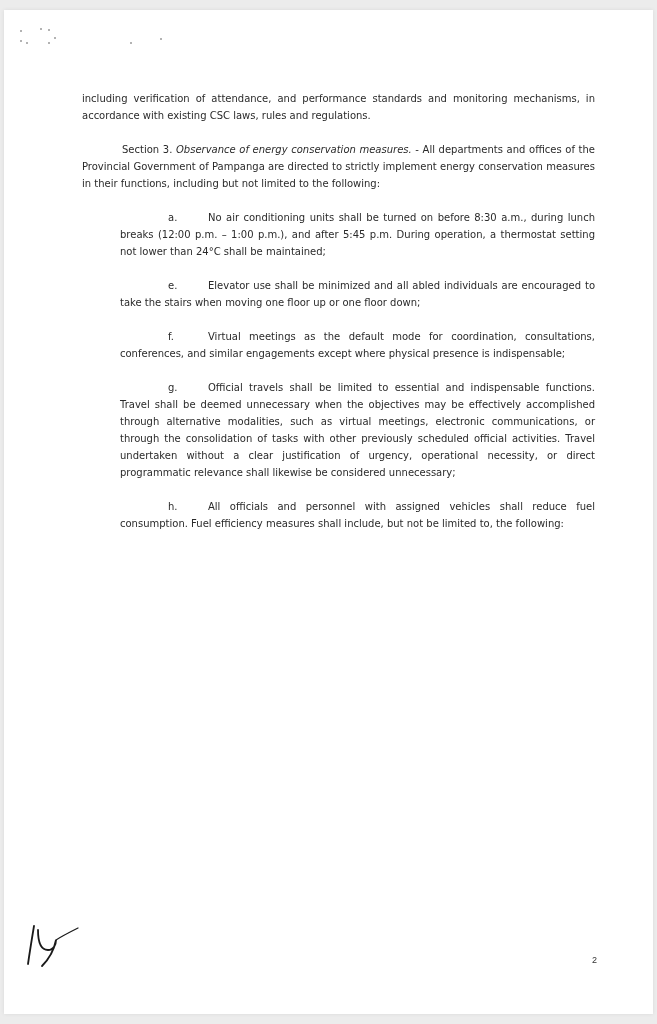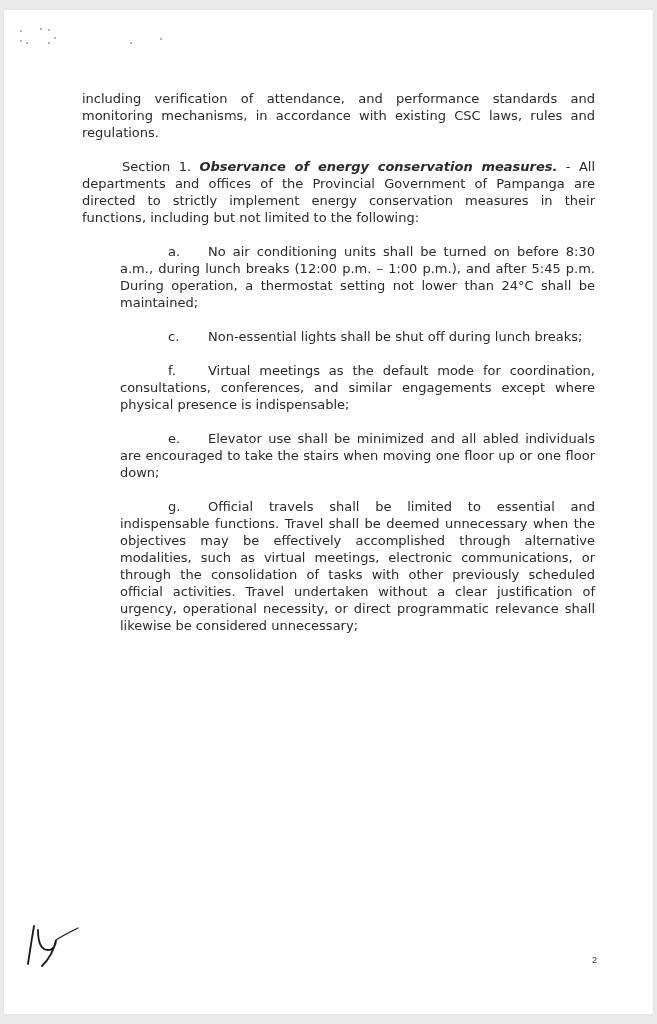--- a/index.html
+++ b/index.html
@@ -11,29 +11,29 @@
   .page {
     position: absolute; left: 4px; top: 10px;
     width: 649px; height: 1004px;
     background: #ffffff;
     box-shadow: 0 0 4px rgba(0,0,0,0.08);
   }
   .specks { position: absolute; left: 14px; top: 18px; width: 150px; height: 30px; }
   .speck { position: absolute; width: 2px; height: 2px; background: #9a9a9a; border-radius: 1px; }
   .content {
     position: absolute; left: 78px; top: 80px; width: 513px;
-    color: #2a2a2a; font-size: 13px; line-height: 17px;
+    color: #2a2a2a; font-size: 10px; line-height: 17px;
   }
   .content p { margin: 0; text-align: justify; }
   .para { margin-bottom: 17px !important; }
   .indent { text-indent: 40px; }
   .item { margin-left: 38px !important; margin-bottom: 17px !important; text-indent: 48px; }
   .item-label { display: inline-block; width: 40px; text-indent: 0; }
   b { font-weight: bold; color: #1e1e1e; }
-  i { font-style: italic; font-weight: bold; }
+  i { font-style: italic; }
   .sig { position: absolute; left: 22px; top: 910px; }
   .pageno {
     position: absolute; left: 588px; top: 945px;
     font-family: "Liberation Sans", sans-serif; font-size: 9px; color: #333;
   }
 </style>
 </head>
 <body>
 
 <div class="page">
@@ -46,27 +46,27 @@
     <span class="speck" style="left:30px;top:14px"></span>
     <span class="speck" style="left:36px;top:9px"></span>
     <span class="speck" style="left:112px;top:14px"></span>
     <span class="speck" style="left:142px;top:10px"></span>
   </div>
 
   <div class="content">
     <p class="para">including verification of attendance, and performance standards and monitoring mechanisms, in accordance with existing CSC laws, rules and regulations.</p>
 
 
-    <p class="para indent"><span>Section 1. </span><i>Observance of energy conservation measures.</i><span> - All departments and offices of the Provincial Government of Pampanga are directed to strictly implement energy conservation measures in their functions, including but not limited to the following:</span></p>
+    <p class="para indent"><span>Section 3. </span><i>Observance of energy conservation measures.</i><span> - All departments and offices of the Provincial Government of Pampanga are directed to strictly implement energy conservation measures in their functions, including but not limited to the following:</span></p>
 
     <p class="item"><span class="item-label">a.</span><span>No air conditioning units shall be turned on before 8:30 a.m., during lunch breaks (12:00 p.m. – 1:00 p.m.), and after 5:45 p.m. During operation, a thermostat setting not lower than 24°C shall be maintained;</span></p>
-    <p class="item"><span class="item-label">c.</span><span>Non-essential lights shall be shut off during lunch breaks;</span></p>
+    <p class="item"><span class="item-label">e.</span><span>Elevator use shall be minimized and all abled individuals are encouraged to take the stairs when moving one floor up or one floor down;</span></p>
     <p class="item"><span class="item-label">f.</span><span>Virtual meetings as the default mode for coordination, consultations, conferences, and similar engagements except where physical presence is indispensable;</span></p>
-    <p class="item"><span class="item-label">e.</span><span>Elevator use shall be minimized and all abled individuals are encouraged to take the stairs when moving one floor up or one floor down;</span></p>
     <p class="item"><span class="item-label">g.</span><span>Official travels shall be limited to essential and indispensable functions. Travel shall be deemed unnecessary when the objectives may be effectively accomplished through alternative modalities, such as virtual meetings, electronic communications, or through the consolidation of tasks with other previously scheduled official activities. Travel undertaken without a clear justification of urgency, operational necessity, or direct programmatic relevance shall likewise be considered unnecessary;</span></p>
+    <p class="item"><span class="item-label">h.</span><span>All officials and personnel with assigned vehicles shall reduce fuel consumption. Fuel efficiency measures shall include, but not be limited to, the following:</span></p>
   </div>
 
   <svg class="sig" width="60" height="50" viewBox="0 0 60 50">
     <path d="M8 6 C 6 18, 4 30, 2 44" stroke="#1a1a1a" stroke-width="1.8" fill="none" stroke-linecap="round"></path>
     <path d="M12 10 C 12 20, 14 30, 22 30 C 28 30, 30 24, 30 20 C 28 30, 22 40, 16 46" stroke="#1a1a1a" stroke-width="1.8" fill="none" stroke-linecap="round"></path>
     <path d="M30 20 C 36 16, 44 12, 52 8" stroke="#1a1a1a" stroke-width="1.2" fill="none" stroke-linecap="round"></path>
   </svg>
 
   <div class="pageno">2</div>
 </div>

